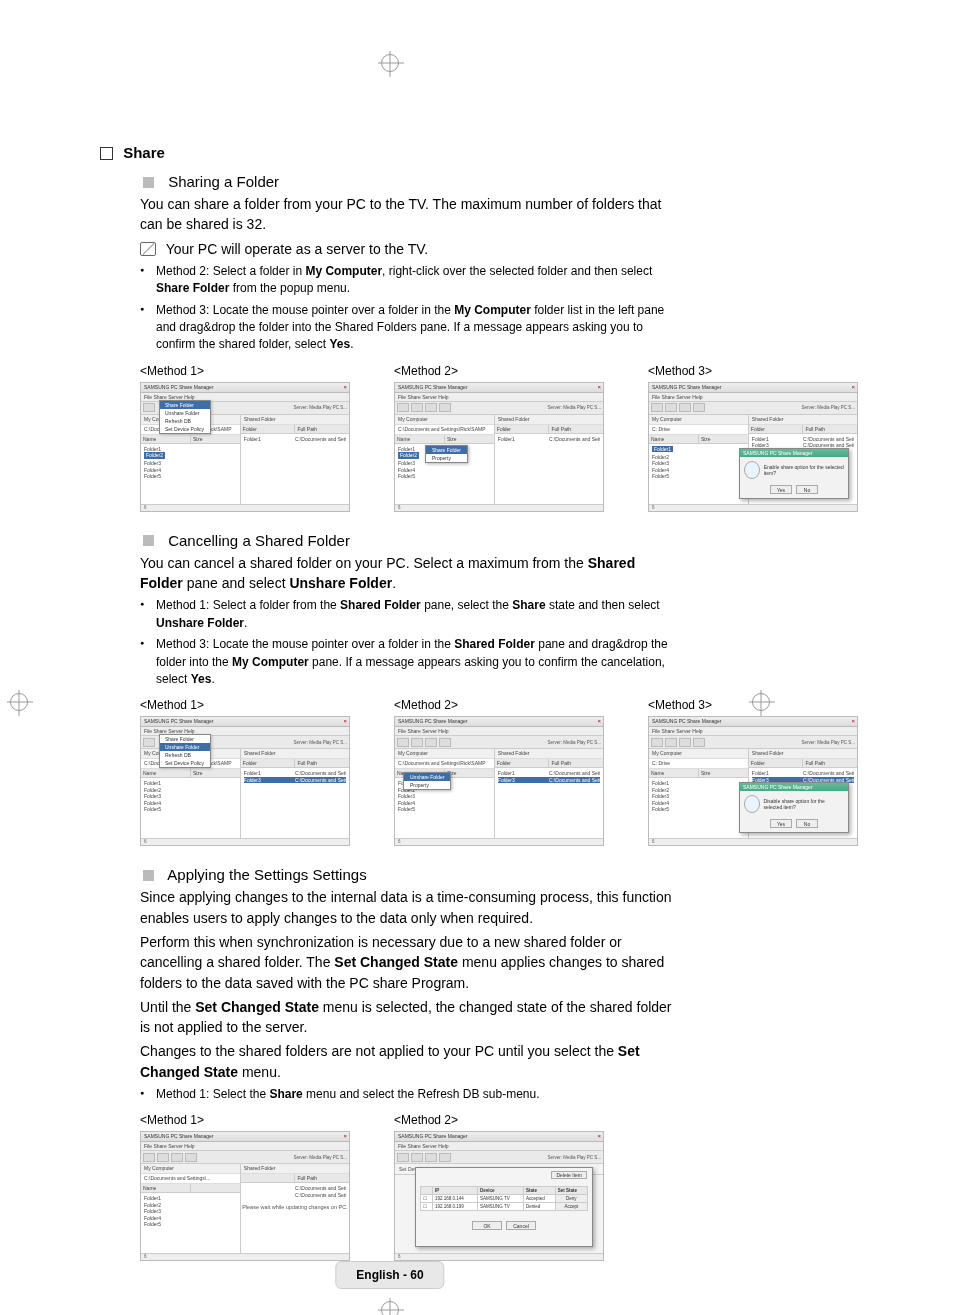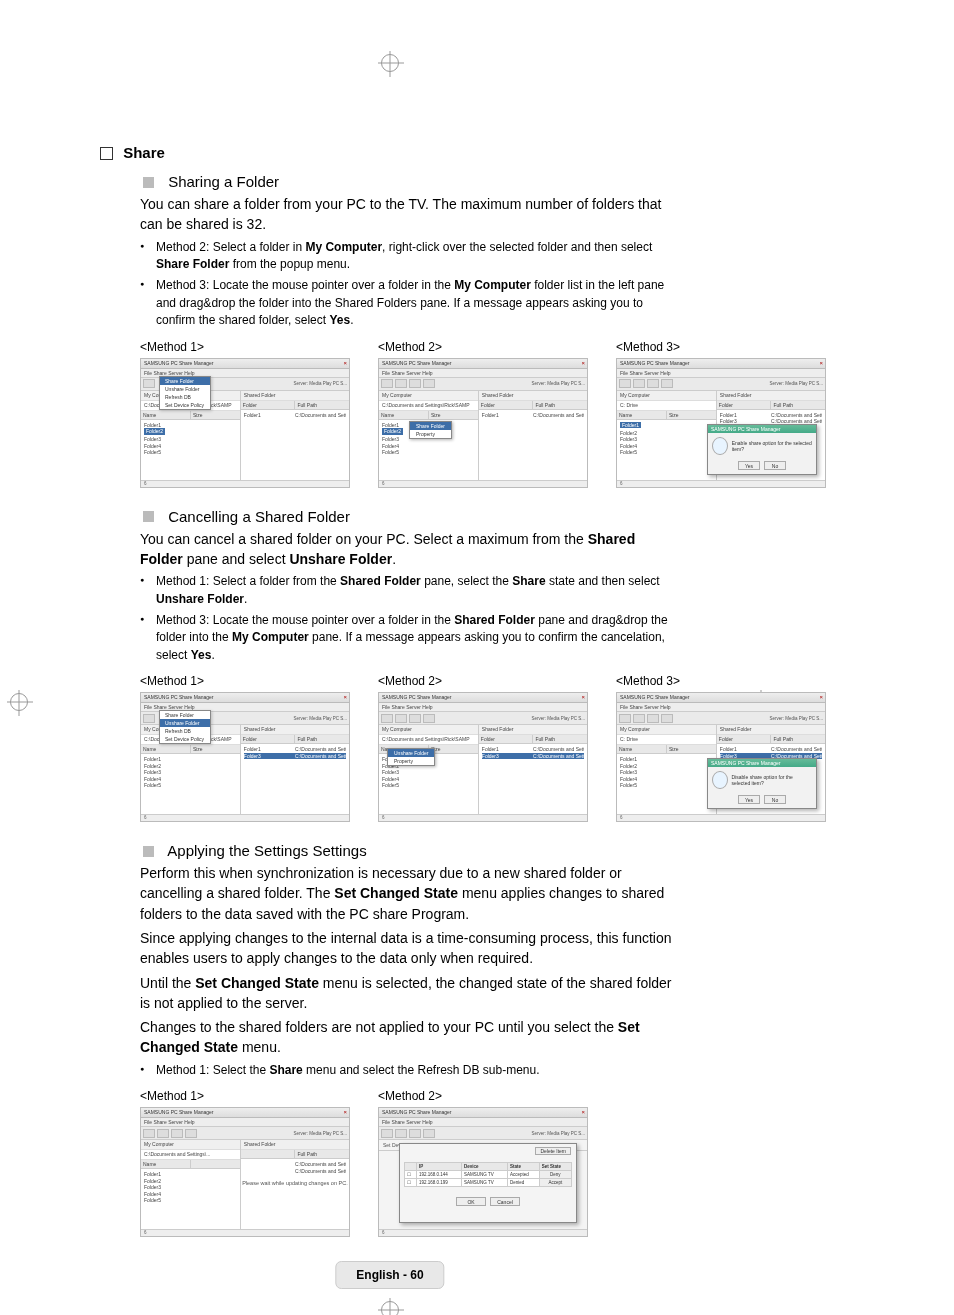--- a/index.html
+++ b/index.html
@@ -138,21 +138,21 @@
     content: "●";
     position: absolute;
     left: 0;
     top: 2px;
     font-size: 7px;
     color: #000;
   }
   .methods-row {
     margin: 10px 0 20px 40px;
     display: flex;
-    gap: 28px;
+    gap: 44px;
   }
   .method-col {
     flex: 0 0 auto;
   }
   .method-label {
     font-size: 12px;
     margin-bottom: 4px;
   }
   .screenshot {
     width: 210px;
@@ -456,20 +456,24 @@
   <h2 class="section-title">
     <span class="square-icon"></span>
     <span>Share</span>
   </h2>
 
   <h3 class="subsection">
     <span class="gray-square"></span>
     <span>Sharing a Folder</span>
   </h3>
   <p class="body-text">You can share a folder from your PC to the TV. The maximum number of folders that can be shared is 32.</p>
+  <p class="body-text">
+    <span class="note-icon"></span>
+    <span>Your PC will operate as a server to the TV.</span>
+  </p>
   <ul class="bullets">
     <li>
       <span>Method 2: Select a folder in </span><span class="bold">My Computer</span><span>, right-click over the selected folder and then select </span><span class="bold">Share Folder</span><span> from the popup menu.</span>
     </li>
     <li>
       <span>Method 3: Locate the mouse pointer over a folder in the </span><span class="bold">My Computer</span><span> folder list in the left pane and drag&amp;drop the folder into the Shared Folders pane. If a message appears asking you to confirm the shared folder, select </span><span class="bold">Yes</span><span>.</span>
     </li>
   </ul>
 
   <div class="methods-row">
@@ -819,24 +823,24 @@
         </div>
         <div class="ss-status">6</div>
       </div>
     </div>
   </div>
 
   <h3 class="subsection">
     <span class="gray-square"></span>
     <span>Applying the Settings Settings</span>
   </h3>
+  <p class="body-text">Since applying changes to the internal data is a time-consuming process, this function enables users to apply changes to the data only when required.</p>
   <p class="body-text">
     <span>Perform this when synchronization is necessary due to a new shared folder or cancelling a shared folder. The </span><span class="bold">Set Changed State</span><span> menu applies changes to shared folders to the data saved with the PC share Program.</span>
   </p>
-  <p class="body-text">Since applying changes to the internal data is a time-consuming process, this function enables users to apply changes to the data only when required.</p>
   <p class="body-text">
     <span>Until the </span><span class="bold">Set Changed State</span><span> menu is selected, the changed state of the shared folder is not applied to the server.</span>
   </p>
   <p class="body-text">
     <span>Changes to the shared folders are not applied to your PC until you select the </span><span class="bold">Set Changed State</span><span> menu.</span>
   </p>
   <ul class="bullets">
     <li>
       <span>Method 1: Select the </span><span class="bold">Share</span><span> menu and select the Refresh DB sub-menu.</span>
     </li>

